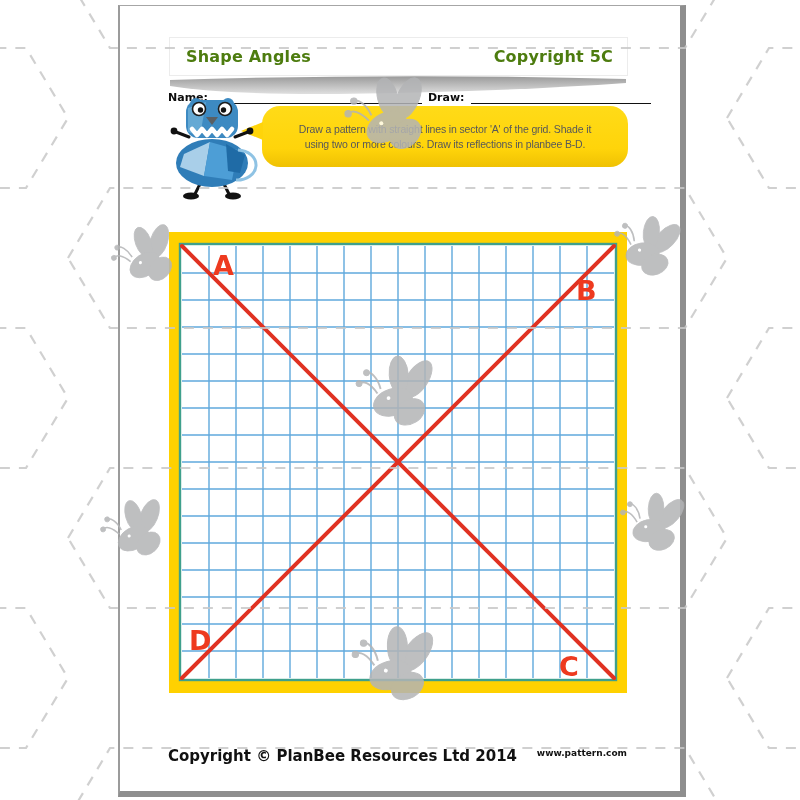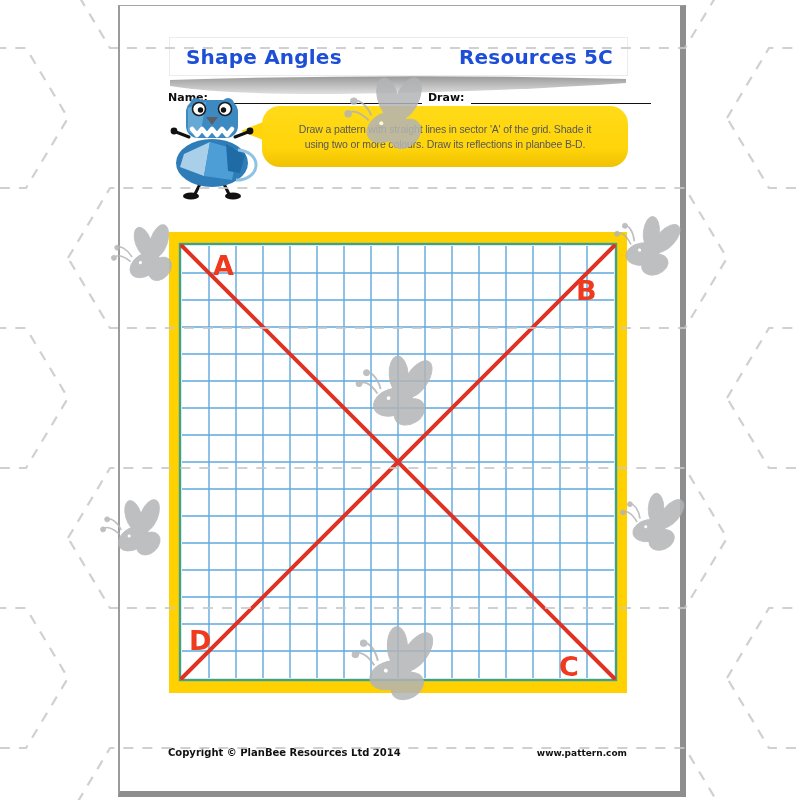--- a/index.html
+++ b/index.html
@@ -24,21 +24,21 @@
 
   
   .titlebar{
     position:absolute;left:170px;top:38px;width:457px;height:37px;
     background:#ffffff;
     box-shadow:0 0 0 1px #ececec;
     display:flex;align-items:center;justify-content:space-between;
     padding:0 14px 0 16px;box-sizing:border-box;
   }
   .titlebar .t{
-    font-weight:bold;font-size:20px;color:#1d4ed8;letter-spacing:.2px;
+    font-weight:bold;font-size:16px;color:#4d7c0f;letter-spacing:.2px;
     font-family:"DejaVu Sans", sans-serif;
   }
   .swoosh{position:absolute;left:168px;top:73px;width:460px;height:26px;}
 
   
   .namedate{
     position:absolute;left:168px;top:84px;width:492px;height:20px;
     display:flex;align-items:flex-end;
     font-family:"DejaVu Sans", sans-serif;font-weight:bold;font-size:11px;color:#0d0d0d;
   }
@@ -65,37 +65,37 @@
   }
 
   
   .monster{position:absolute;left:166px;top:92px;width:92px;height:110px;}
   .gridbox{position:absolute;left:169px;top:232px;width:458px;height:461px;}
   .overlay{position:absolute;left:0;top:0;width:800px;height:800px;pointer-events:none;}
 
   
   .footer-left{
     position:absolute;left:168px;top:747px;
-    font-family:"DejaVu Sans", sans-serif;font-weight:bold;font-size:10px;color:#111;
+    font-family:"DejaVu Sans", sans-serif;font-weight:bold;font-size:15px;color:#111;
   }
   .footer-right{
     position:absolute;right:173px;top:748px;
     font-family:"DejaVu Sans", sans-serif;font-weight:bold;font-size:9px;color:#111;
   }
 </style>
 </head>
 <body>
 
 <div id="scene">
 
   <div class="sheet"></div>
 
   <div class="titlebar">
     <span class="t">Shape Angles</span>
-    <span class="t">Resources 5C</span>
+    <span class="t">Copyright 5C</span>
   </div>
 
   <svg class="swoosh" viewBox="0 0 460 26">
     <defs>
       <linearGradient id="swg" x1="0" y1="0" x2="0" y2="1">
         <stop offset="0" stop-color="#8f8f8f"></stop>
         <stop offset="1" stop-color="#dcdcdc"></stop>
       </linearGradient>
     </defs>
     <path d="M2,7 Q230,0 458,6 L458,10 Q330,19 170,21 Q60,22 2,13 Z" fill="url(#swg)" opacity="0.9"></path>

